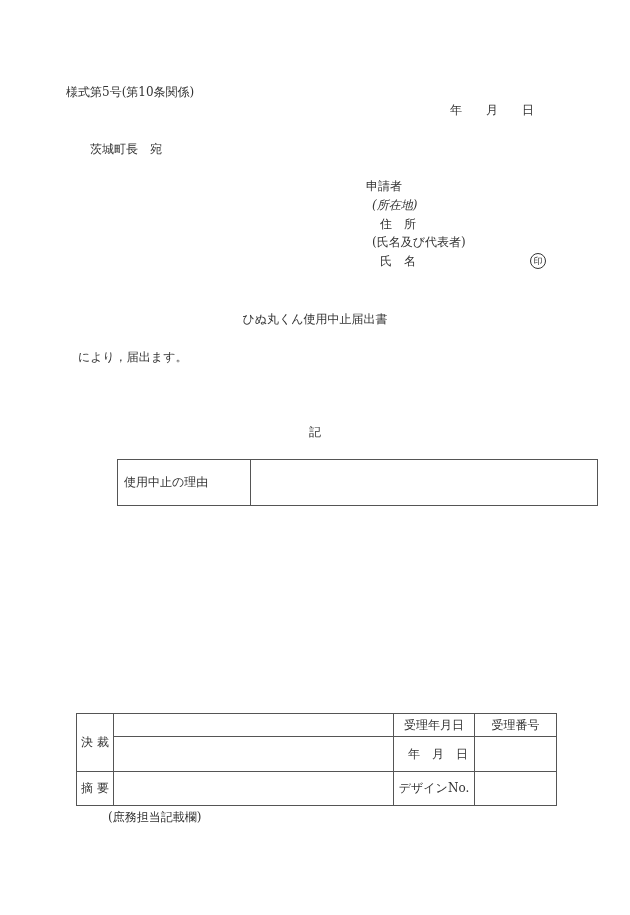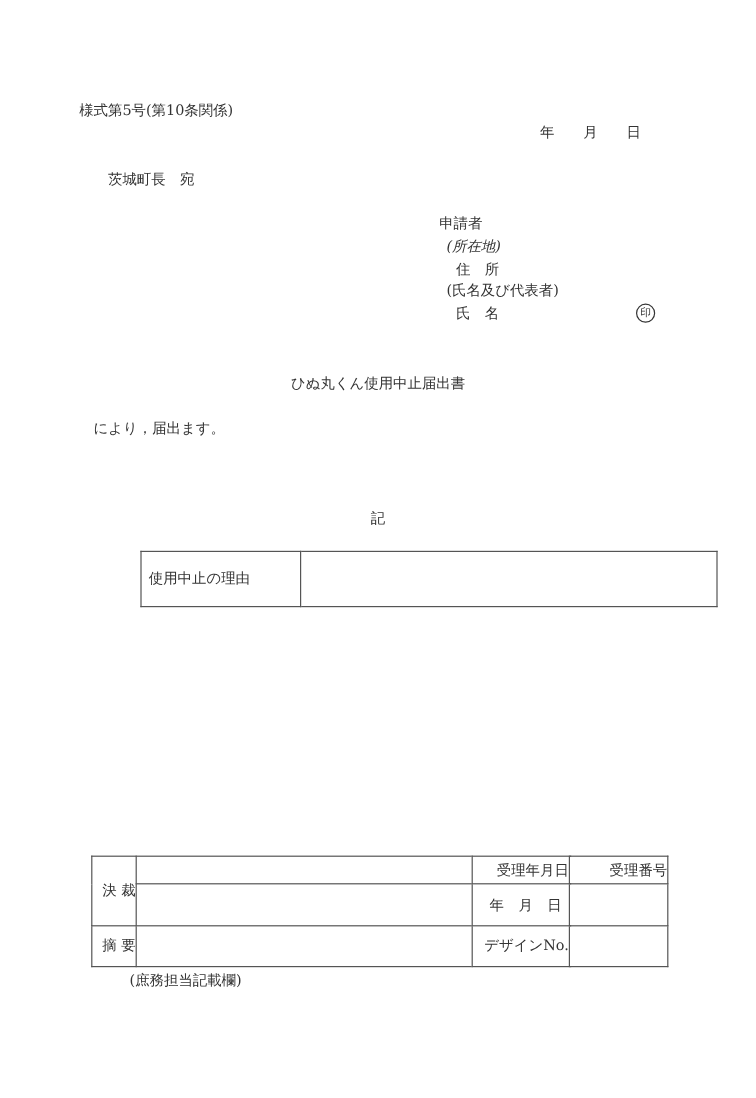--- a/index.html
+++ b/index.html
@@ -24,21 +24,21 @@
     .body-text div { white-space: nowrap; }
     .ki { left: 0; width: 630px; text-align: center; top: 425px; }
 
     table { border-collapse: collapse; position: absolute; }
     td { border: 1px solid #555555; padding: 0; font-size: 12px; color: #333; }
 
     .reason-table { left: 76px; top: 459px; width: 481px; height: 47px; margin-left: 41px; }
     .reason-table td.label { width: 126px; padding-left: 6px; }
 
     .office-table { left: 76px; top: 713px; width: 481px; }
-    .office-table td { text-align: right; }
+    .office-table td { text-align: center; }
     .footnote { left: 88px; top: 810px; margin-left: 20px; }
   </style>
 </head>
 <body>
 
 <div class="abs form-no">様式第5号(第10条関係)</div>
 
 <div class="abs date-line">
   <span>年</span><span style="width:24px"></span><span>月</span><span style="width:24px"></span><span>日</span>
 </div>

